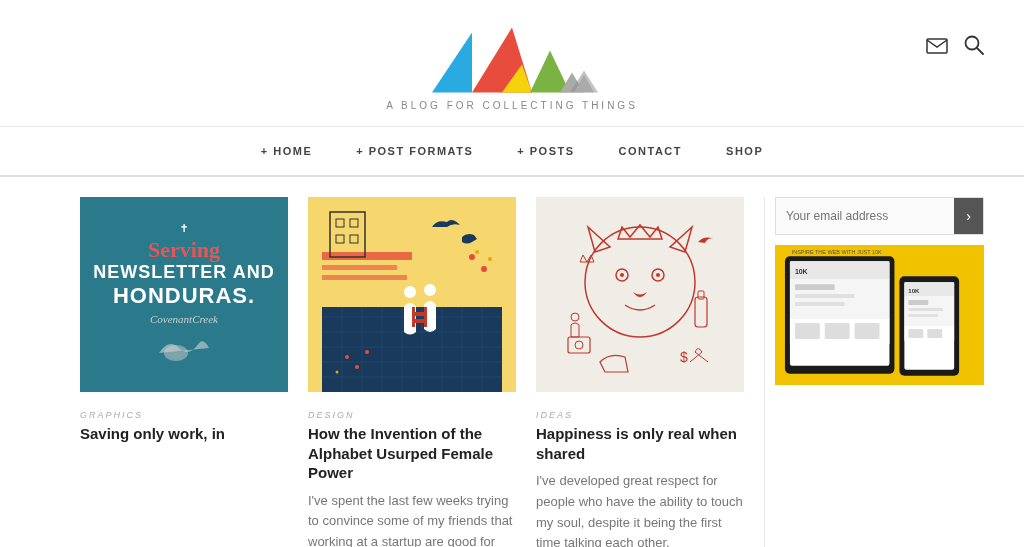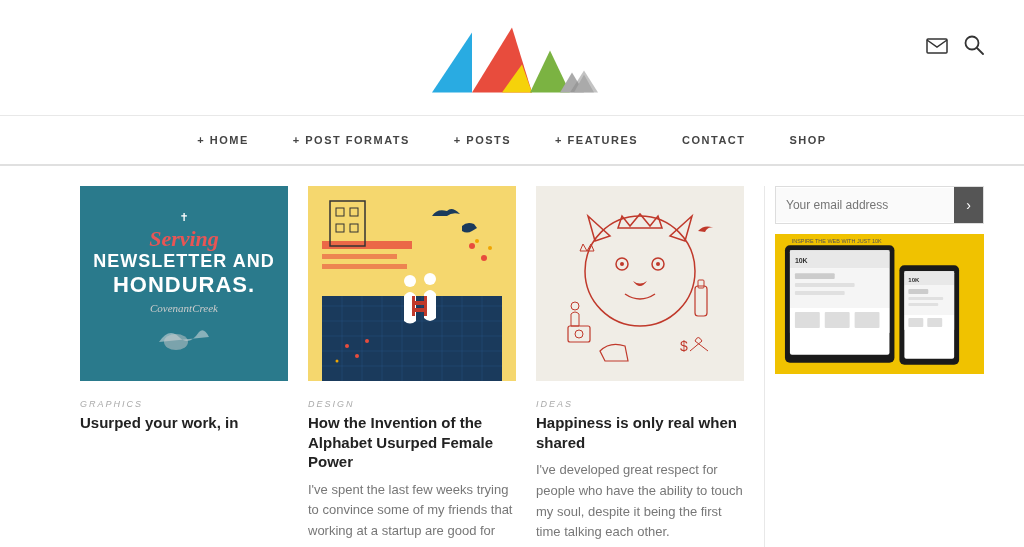--- a/index.html
+++ b/index.html
@@ -96,21 +96,21 @@
       align-items: center;
       justify-content: center;
       position: relative;
       overflow: hidden;
     }
     .img-serving-text {
       text-align: center;
       color: #fff;
       font-family: Arial, sans-serif;
     }
-    .img-serving-text .serving { font-family: Georgia, serif; font-style: italic; color: #e85555; font-size: 22px; font-weight: bold; }
+    .img-serving-text .serving { font-family: Georgia, serif; color: #e85555; font-size: 22px; font-weight: bold; }
     .img-serving-text .bellbrook { font-size: 18px; font-weight: 900; letter-spacing: 1px; line-height: 1.1; }
     .img-serving-text .honduras { font-size: 22px; font-weight: 900; letter-spacing: 1px; }
     .img-serving-text .covenant { font-family: Georgia, serif; font-style: italic; color: #ccc; font-size: 11px; margin-top: 4px; }
 
     .img-design {
       background: #f5d76e;
       height: 100%;
       display: flex;
       align-items: center;
       justify-content: center;
@@ -256,28 +256,28 @@
       <polygon points="50,70 90,5 110,70" fill="#e84c3d"></polygon>
 
       <polygon points="80,70 100,42 110,70" fill="#f5d20a"></polygon>
 
       <polygon points="108,70 128,28 148,70" fill="#7bb342"></polygon>
 
       <polygon points="138,70 150,50 162,70" fill="#aaa"></polygon>
       <polygon points="152,70 162,52 172,70" fill="#ccc"></polygon>
       <polygon points="148,70 162,48 176,70" fill="#888" opacity="0.5"></polygon>
     </svg>
+    <span class="logo-tagline">A BLOG FOR COLLECTING THINGS</span>
   </div>
 </div>
 
 <nav class="nav">
   <div class="nav-item">+ HOME</div>
   <div class="nav-item">+ POST FORMATS</div>
   <div class="nav-item">+ POSTS</div>
-  <div class="nav-item">+ FEATURES</div>
   <div class="nav-item">CONTACT</div>
   <div class="nav-item">SHOP</div>
 </nav>
 
 <div class="content-area">
 
   <div class="posts-grid">
 
     <div class="post-card">
       <div class="post-image">
@@ -292,21 +292,21 @@
               <svg width="60" height="30" viewBox="0 0 60 30">
                 <path d="M5,20 Q15,5 25,15 Q35,25 45,10 Q50,5 55,15" fill="#e8e8e8" opacity="0.5" stroke="none"></path>
                 <ellipse cx="22" cy="20" rx="12" ry="8" fill="#ccc" opacity="0.5"></ellipse>
               </svg>
             </div>
           </div>
         </div>
       </div>
       <div class="post-card-bottom">
         <div class="post-category">GRAPHICS</div>
-        <div class="post-title">Usurped your work, in</div>
+        <div class="post-title">Saving only work, in</div>
       </div>
     </div>
 
     <div class="post-card">
       <div class="post-image">
         <div class="img-design">
           <svg width="180" height="195" viewBox="0 0 180 195" xmlns="http://www.w3.org/2000/svg">
 
             <rect width="180" height="195" fill="#f5d76e"></rect>
 

